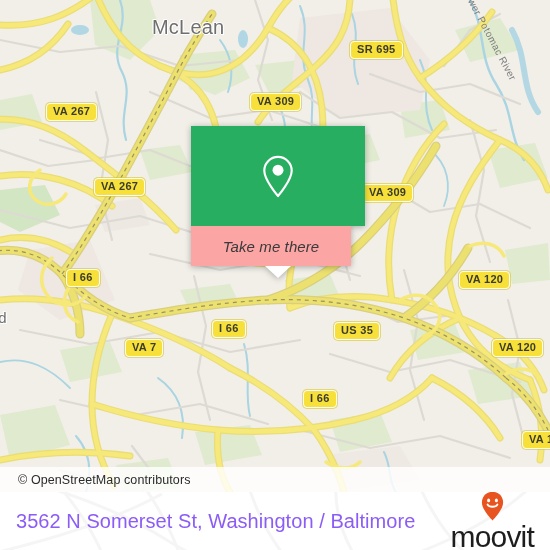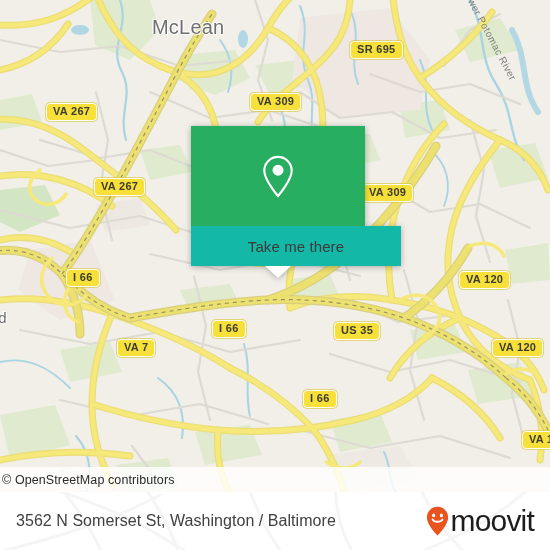--- a/index.html
+++ b/index.html
@@ -97,21 +97,21 @@
     position: absolute;
     left: 0;
     bottom: 0;
     width: 550px;
     height: 25px;
     background: rgba(255,255,255,0.82);
     display: flex;
     align-items: center;
   }
   #attribution .attr-text {
-    padding-left: 2px;
+    padding-left: 18px;
     font-size: 12.5px;
     color: #2b2b2b;
     letter-spacing: .1px;
   }
 
   
   #callout {
     position: absolute;
     left: 191px;
     top: 126px;
@@ -125,27 +125,28 @@
     display: flex;
     align-items: center;
     justify-content: center;
   }
   #callout-pin-icon {
     width: 38px;
     height: 45px;
     display: block;
   }
   #callout-button {
-    width: 210px;
+    width: 160px;
     height: 40px;
-    background: #14b8a6;
+    background: #fca5a5;
     display: flex;
     align-items: center;
     justify-content: center;
     cursor: pointer;
+    font-style: italic;
   }
   #callout-button-label {
     font-size: 15px;
     color: #3a3a3a;
     letter-spacing: .1px;
   }
   #callout-tail {
     width: 0;
     height: 0;
     margin-left: 74px;
@@ -177,29 +178,31 @@
     position: relative;
     width: 550px;
     height: 58px;
     display: flex;
     align-items: center;
     justify-content: space-between;
     padding: 0 16px;
     box-sizing: border-box;
   }
   #footer-address {
-    font-size: 16px;
-    color: #404040;
+    font-size: 20px;
+    color: #8b5cf6;
     letter-spacing: .05px;
     white-space: nowrap;
     text-align: center;
   }
   #brand {
     display: flex;
+    align-items: center;
     gap: 1px;
+    flex-direction: column;
   }
   #brand-pin-icon {
     width: 23px;
     height: 30px;
     display: block;
   }
   #brand-name {
     font-size: 30px;
     color: #1d1d1d;
     letter-spacing: -0.8px;
@@ -429,21 +432,21 @@
     <div class="river-label">Lower Potomac River</div>
 
     <div class="shield" style="left:46px;  top:103px;">VA 267</div>
     <div class="shield" style="left:94px;  top:178px;">VA 267</div>
     <div class="shield" style="left:250px; top:93px;">VA 309</div>
     <div class="shield" style="left:350px; top:41px;">SR 695</div>
     <div class="shield" style="left:362px; top:184px;">VA 309</div>
     <div class="shield" style="left:66px;  top:269px;">I 66</div>
     <div class="shield" style="left:212px; top:320px;">I 66</div>
     <div class="shield" style="left:303px; top:390px;">I 66</div>
-    <div class="shield" style="left:117px; top:339px;">VA 7</div>
+    <div class="shield" style="left:125px; top:339px;">VA 7</div>
     <div class="shield" style="left:334px; top:322px;">US 35</div>
     <div class="shield" style="left:459px; top:271px;">VA 120</div>
     <div class="shield" style="left:492px; top:339px;">VA 120</div>
     <div class="shield" style="left:522px; top:431px;">VA 1</div>
 
     <div id="callout">
       <div id="callout-top">
         <svg id="callout-pin-icon" viewBox="0 0 38 46">
           <path d="M19 3 C11.3 3 5 9.3 5 17 C5 26.5 19 43 19 43 C19 43 33 26.5 33 17 C33 9.3 26.7 3 19 3 Z" fill="none" stroke="#ffffff" stroke-width="2.2" stroke-linejoin="round"></path>
           <circle cx="19" cy="16.6" r="5.6" fill="#ffffff"></circle>

